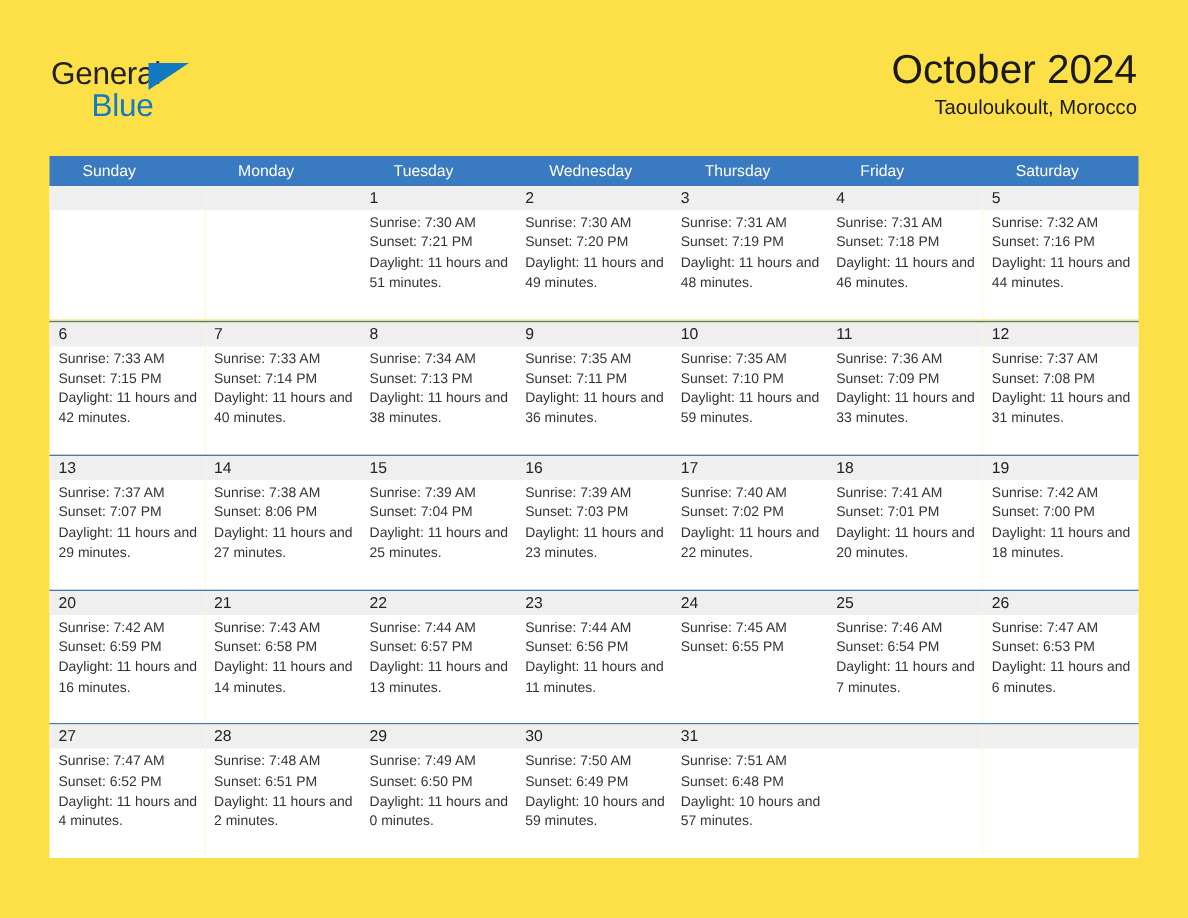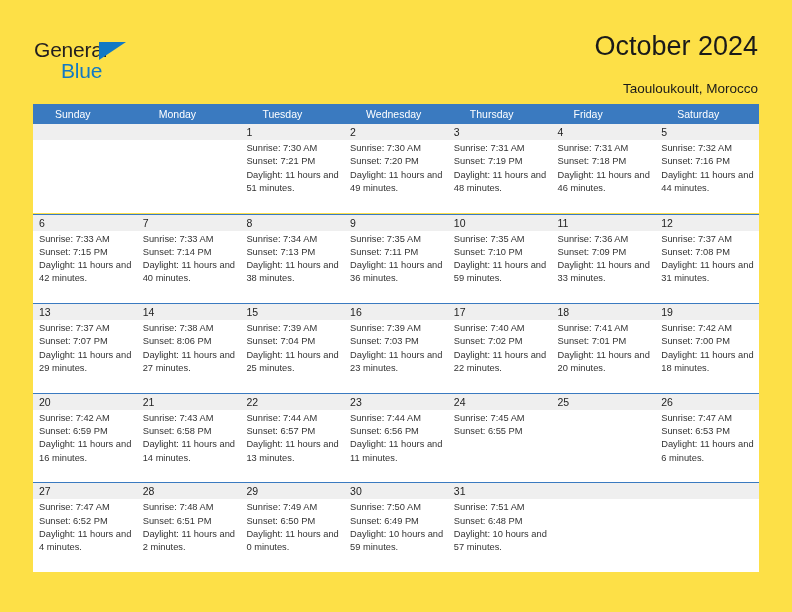--- a/index.html
+++ b/index.html
@@ -59,21 +59,21 @@
   .cal-title {
     font-size: 27px;
     color: #1a1a1a;
     line-height: 32px;
     white-space: nowrap;
   }
   .cal-subtitle {
     font-size: 13.5px;
     color: #1a1a1a;
     line-height: 18px;
-    margin-top: 18px;
+    margin-top: 1px;
     white-space: nowrap;
   }
 
   
   .calendar {
     position: absolute;
     left: 33px; top: 104px;
     width: 726px;
   }
   .dow-row {
@@ -394,20 +394,25 @@
             <div class="cell-datebar"></div>
             <div class="cell-date">24</div>
             <div class="cell-body">
               <div class="sunrise">Sunrise: 7:45 AM</div>
               <div class="sunset">Sunset: 6:55 PM</div>
             </div>
           </div>
           <div class="cell">
             <div class="cell-datebar"></div>
             <div class="cell-date">25</div>
+            <div class="cell-body">
+              <div class="sunrise">Sunrise: 7:46 AM</div>
+              <div class="sunset">Sunset: 6:54 PM</div>
+              <div class="daylight">Daylight: 11 hours and 7 minutes.</div>
+            </div>
           </div>
           <div class="cell">
             <div class="cell-datebar"></div>
             <div class="cell-date">26</div>
             <div class="cell-body">
               <div class="sunrise">Sunrise: 7:47 AM</div>
               <div class="sunset">Sunset: 6:53 PM</div>
               <div class="daylight">Daylight: 11 hours and 6 minutes.</div>
             </div>
           </div>

